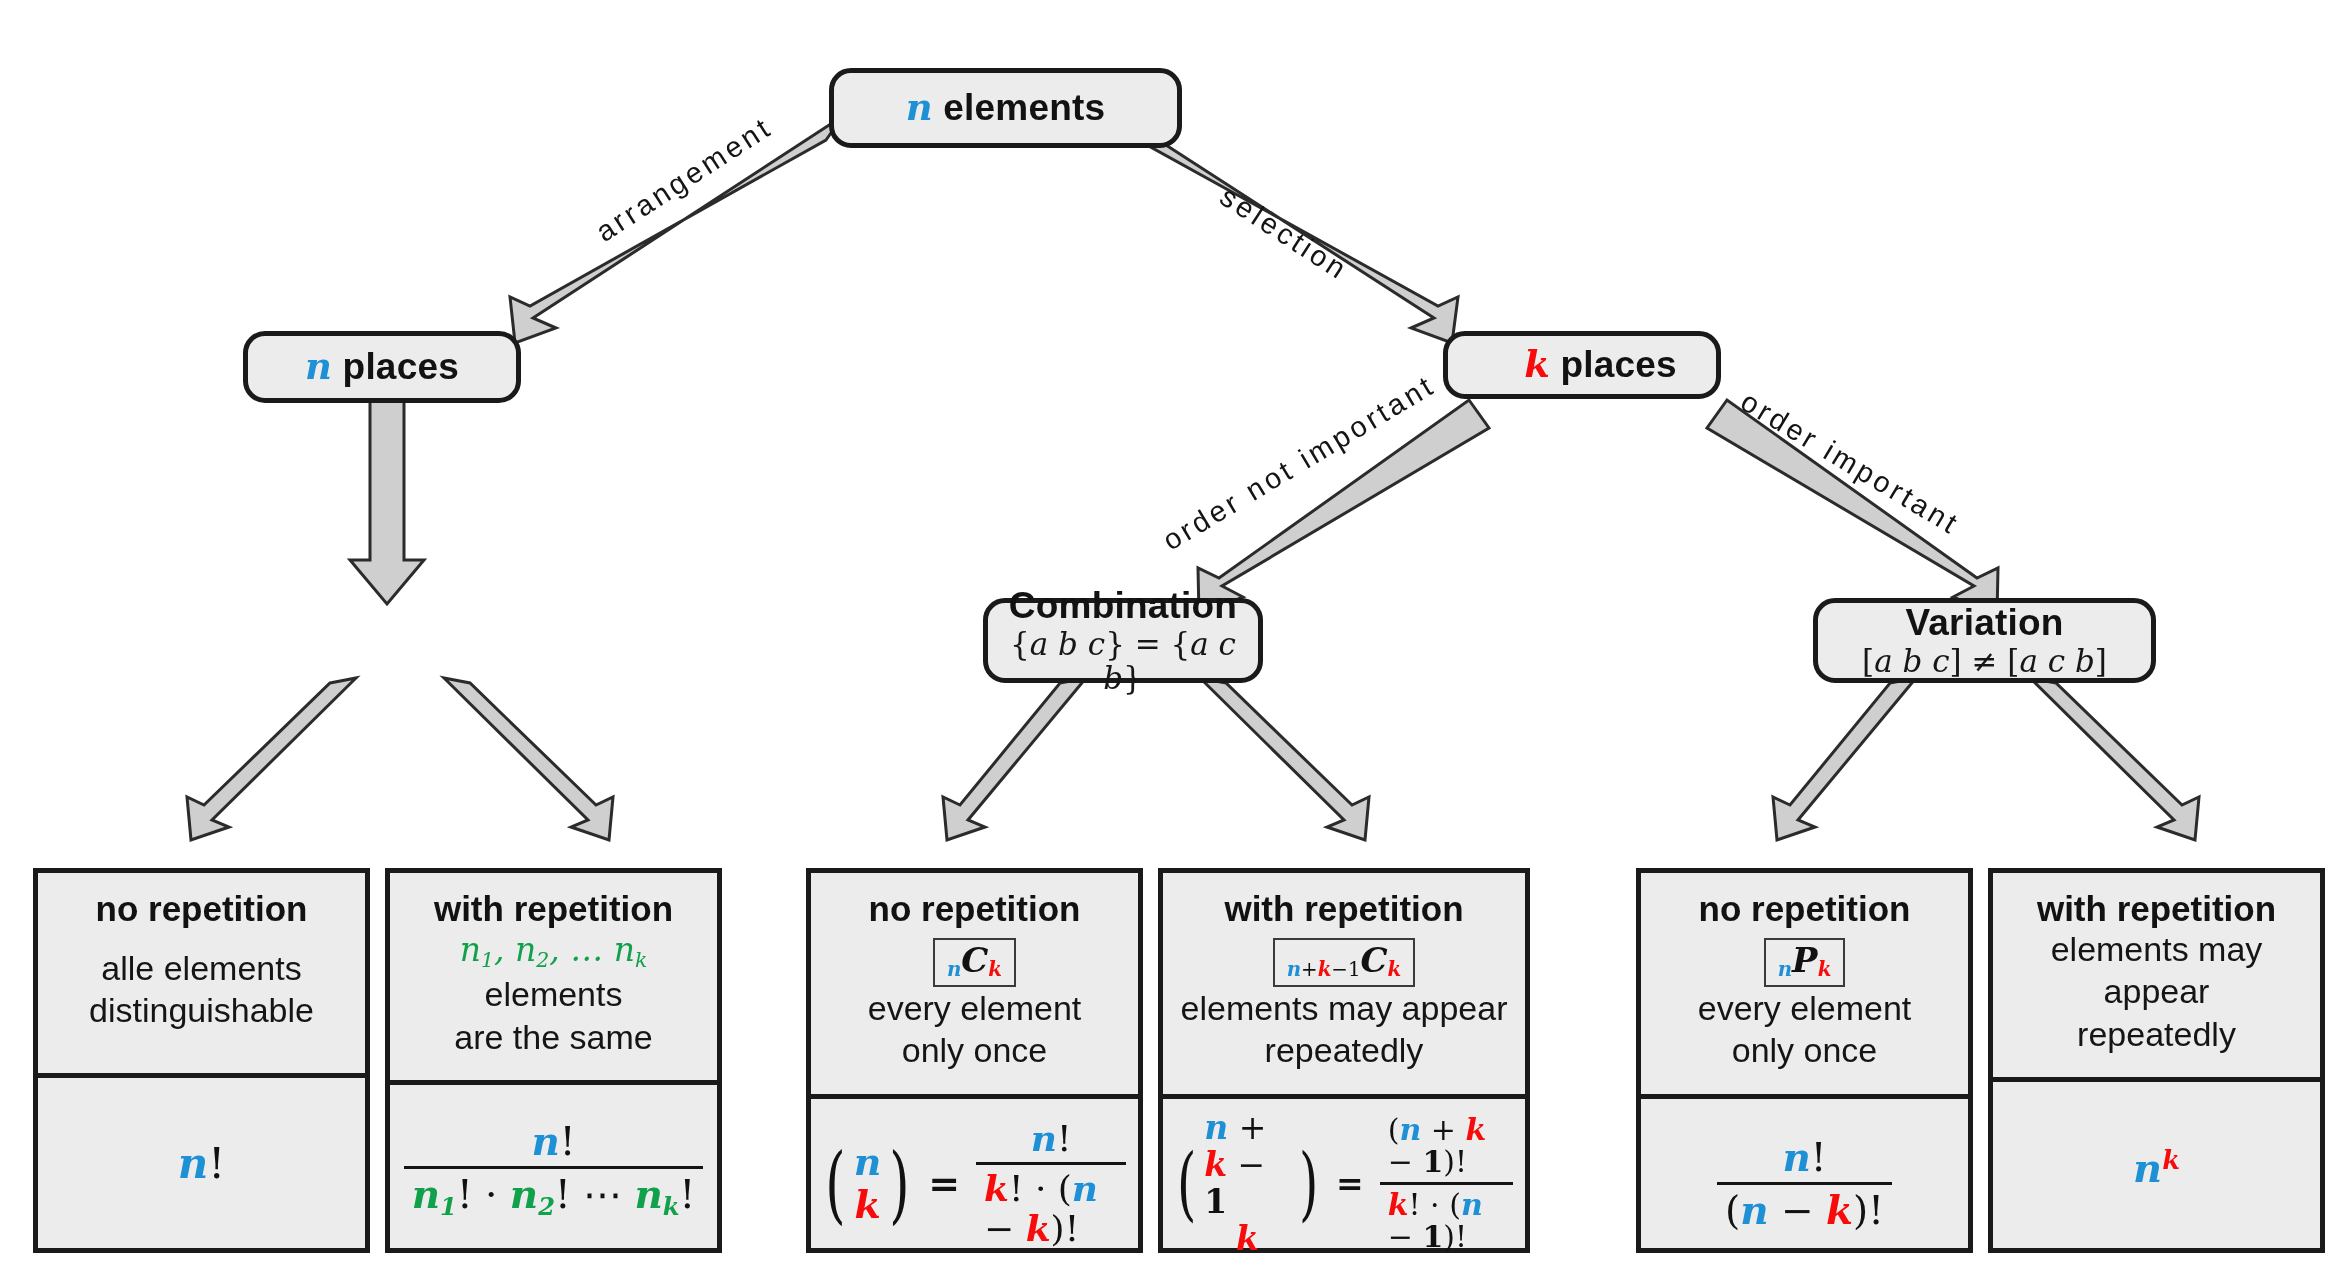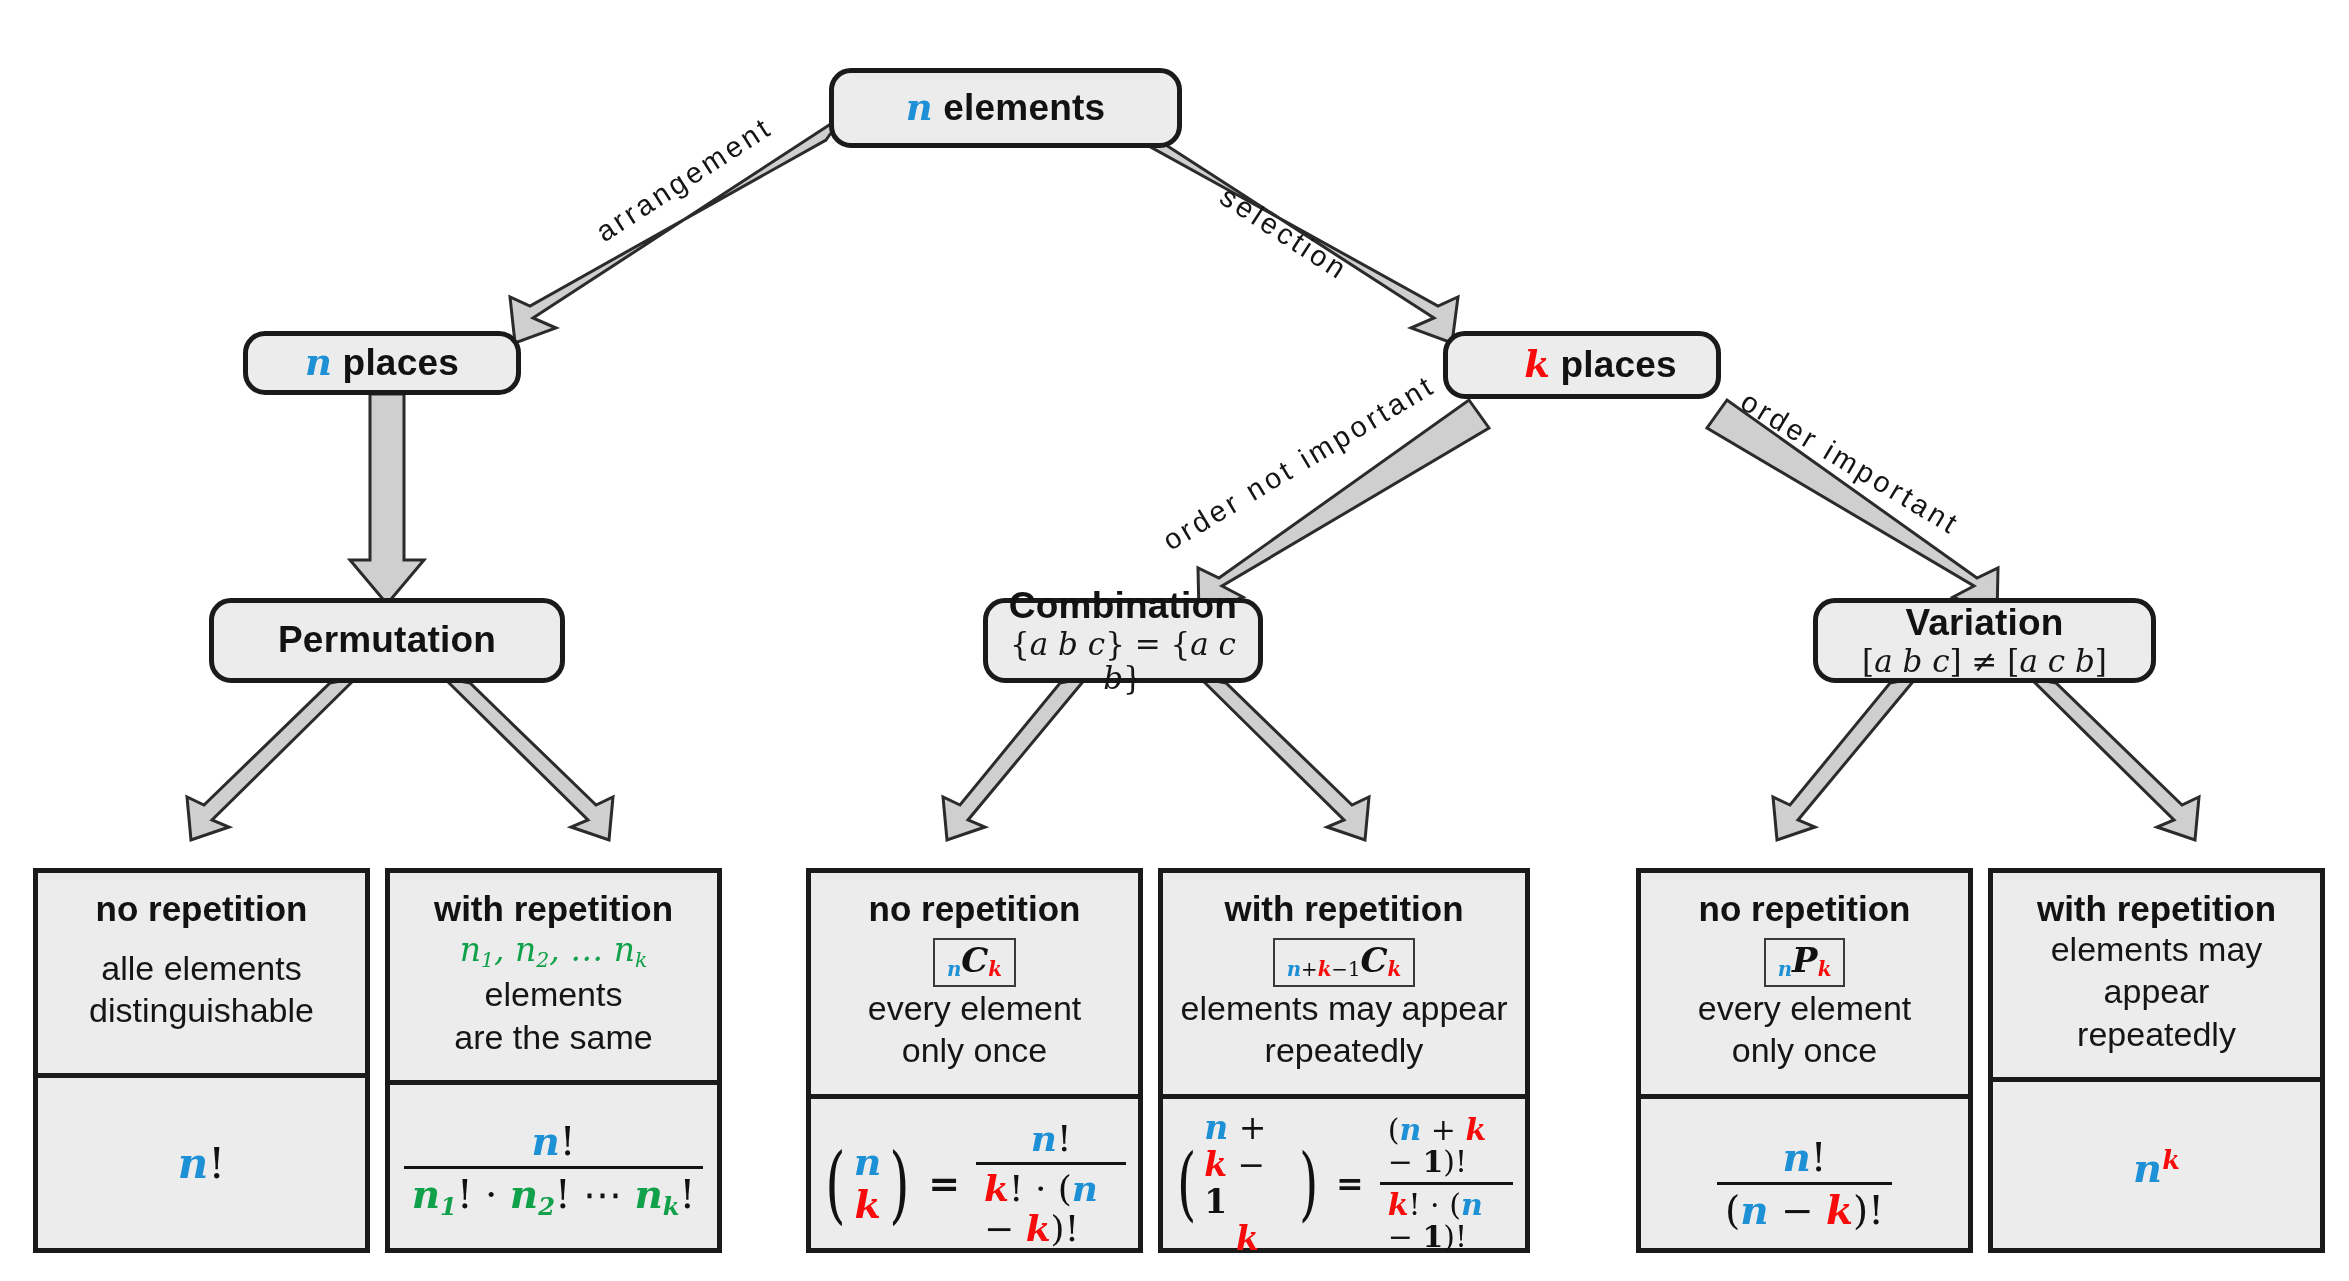--- a/index.html
+++ b/index.html
@@ -167,37 +167,34 @@
       2030,678  2056,683  2182,805  2199,797  2195,840  2157,827  2174,820 "></polygon>
   </svg>
 
   <div class="rnode" style="left:829px;top:68px;width:353px;height:80px;">
     <div class="ttl">
       <span class="m blue">n</span>
       <span>elements</span>
     </div>
   </div>
 
-  <div class="rnode" style="left:243px;top:331px;width:278px;height:64px;">
+  <div class="rnode" style="left:243px;top:331px;width:278px;height:72px;">
     <div class="ttl">
       <span class="m blue">n</span>
       <span>places</span>
     </div>
   </div>
 
   <div class="rnode" style="left:1443px;top:331px;width:278px;height:68px;padding-left:37px;">
     <div class="ttl">
       <span class="m red">k</span>
       <span>places</span>
     </div>
   </div>
 
-  <div class="rnode" style="left:209px;top:598px;width:356px;height:85px;">
-    <div class="ttl">Permutation</div>
-  </div>
 
   <div class="rnode" style="left:983px;top:598px;width:280px;height:85px;">
     <div class="ttl">Combination</div>
     <div class="sub">
       <span class="up">{</span><span class="mi">a b c</span><span class="up">} = {</span><span class="mi">a c b</span><span class="up">}</span>
     </div>
   </div>
 
   <div class="rnode" style="left:1813px;top:598px;width:343px;height:85px;">
     <div class="ttl">Variation</div>

